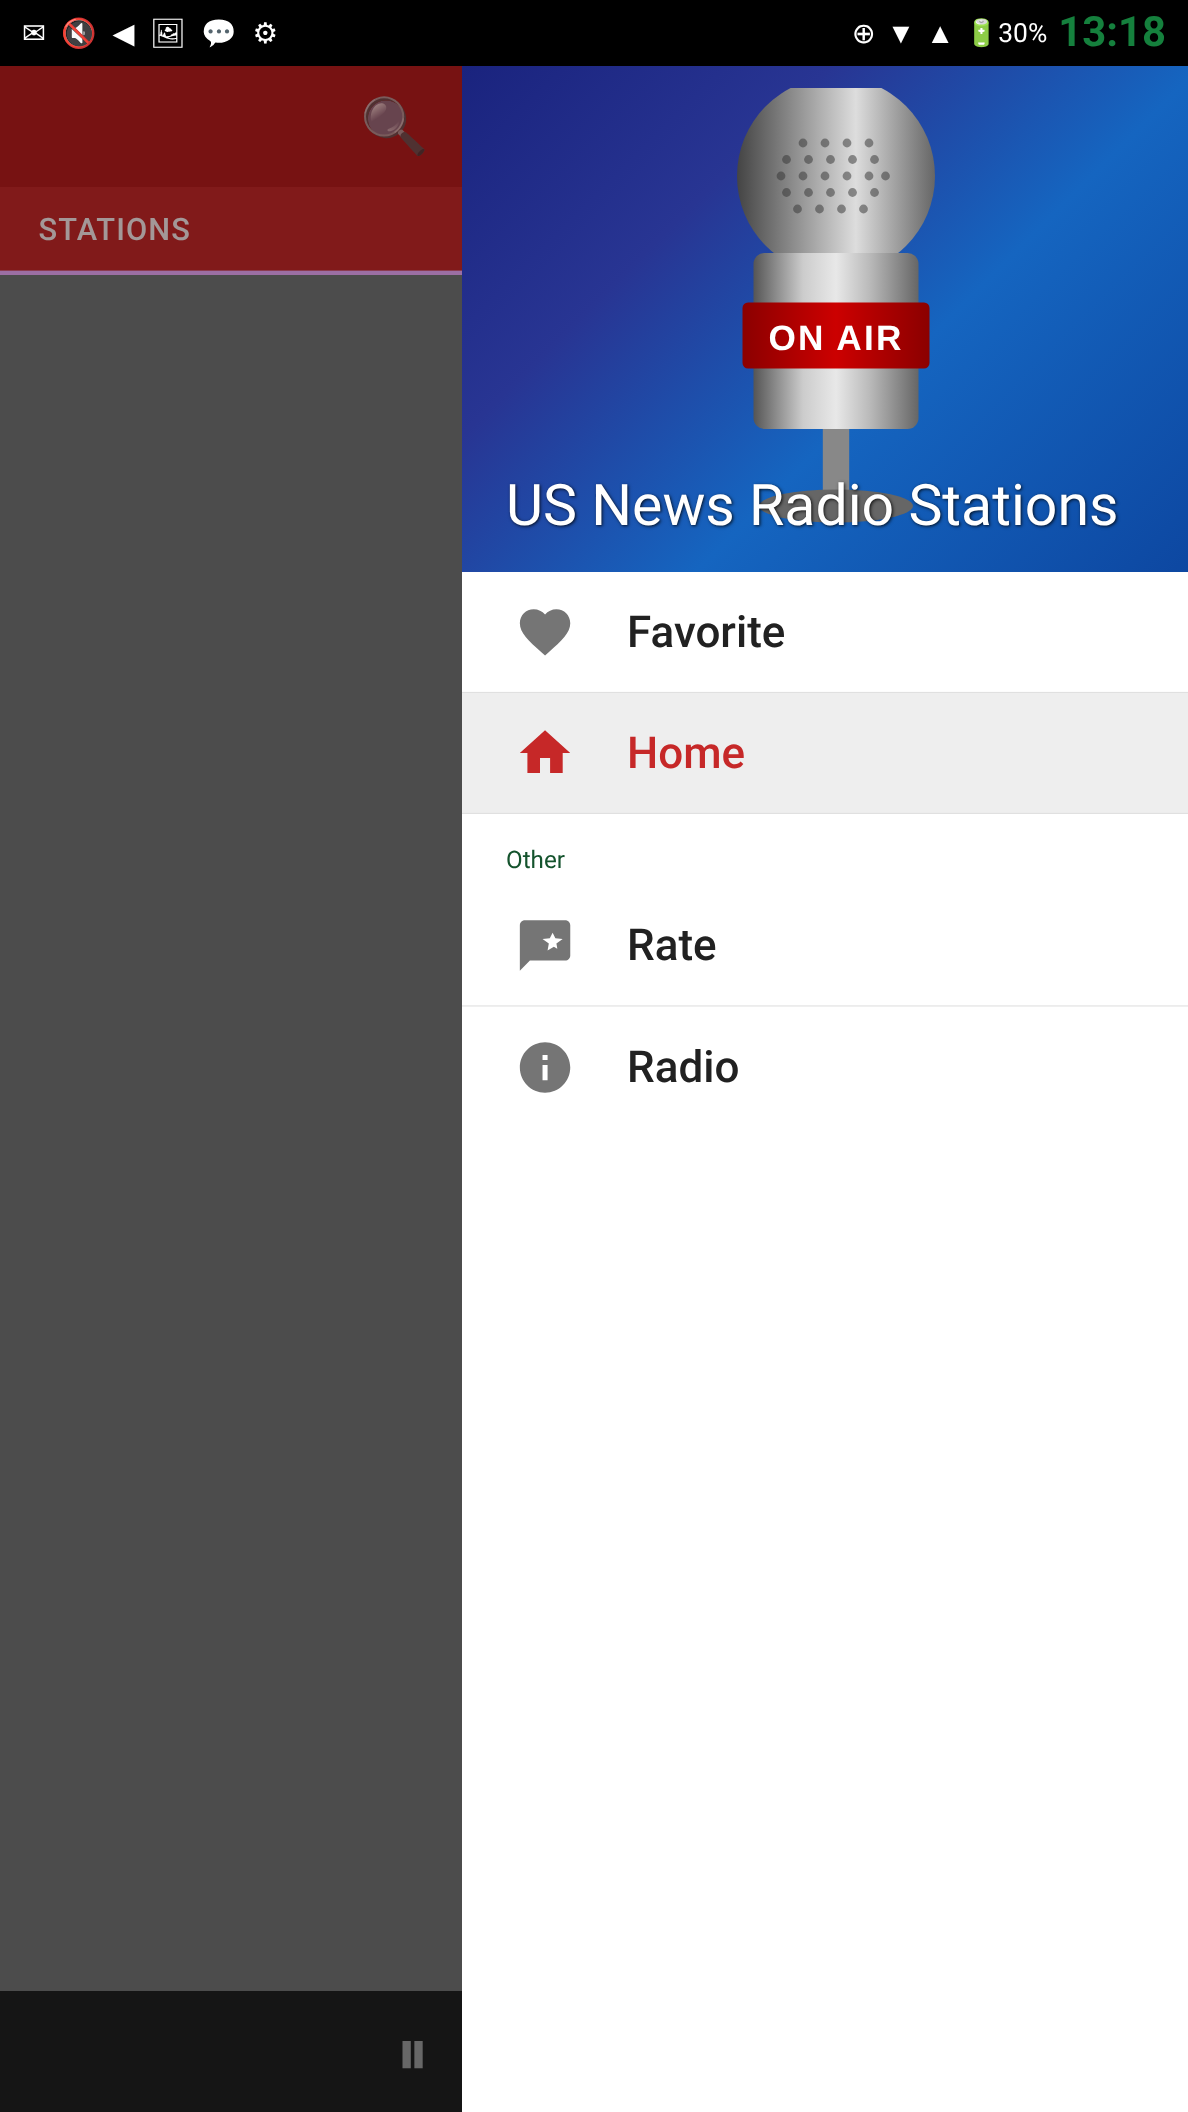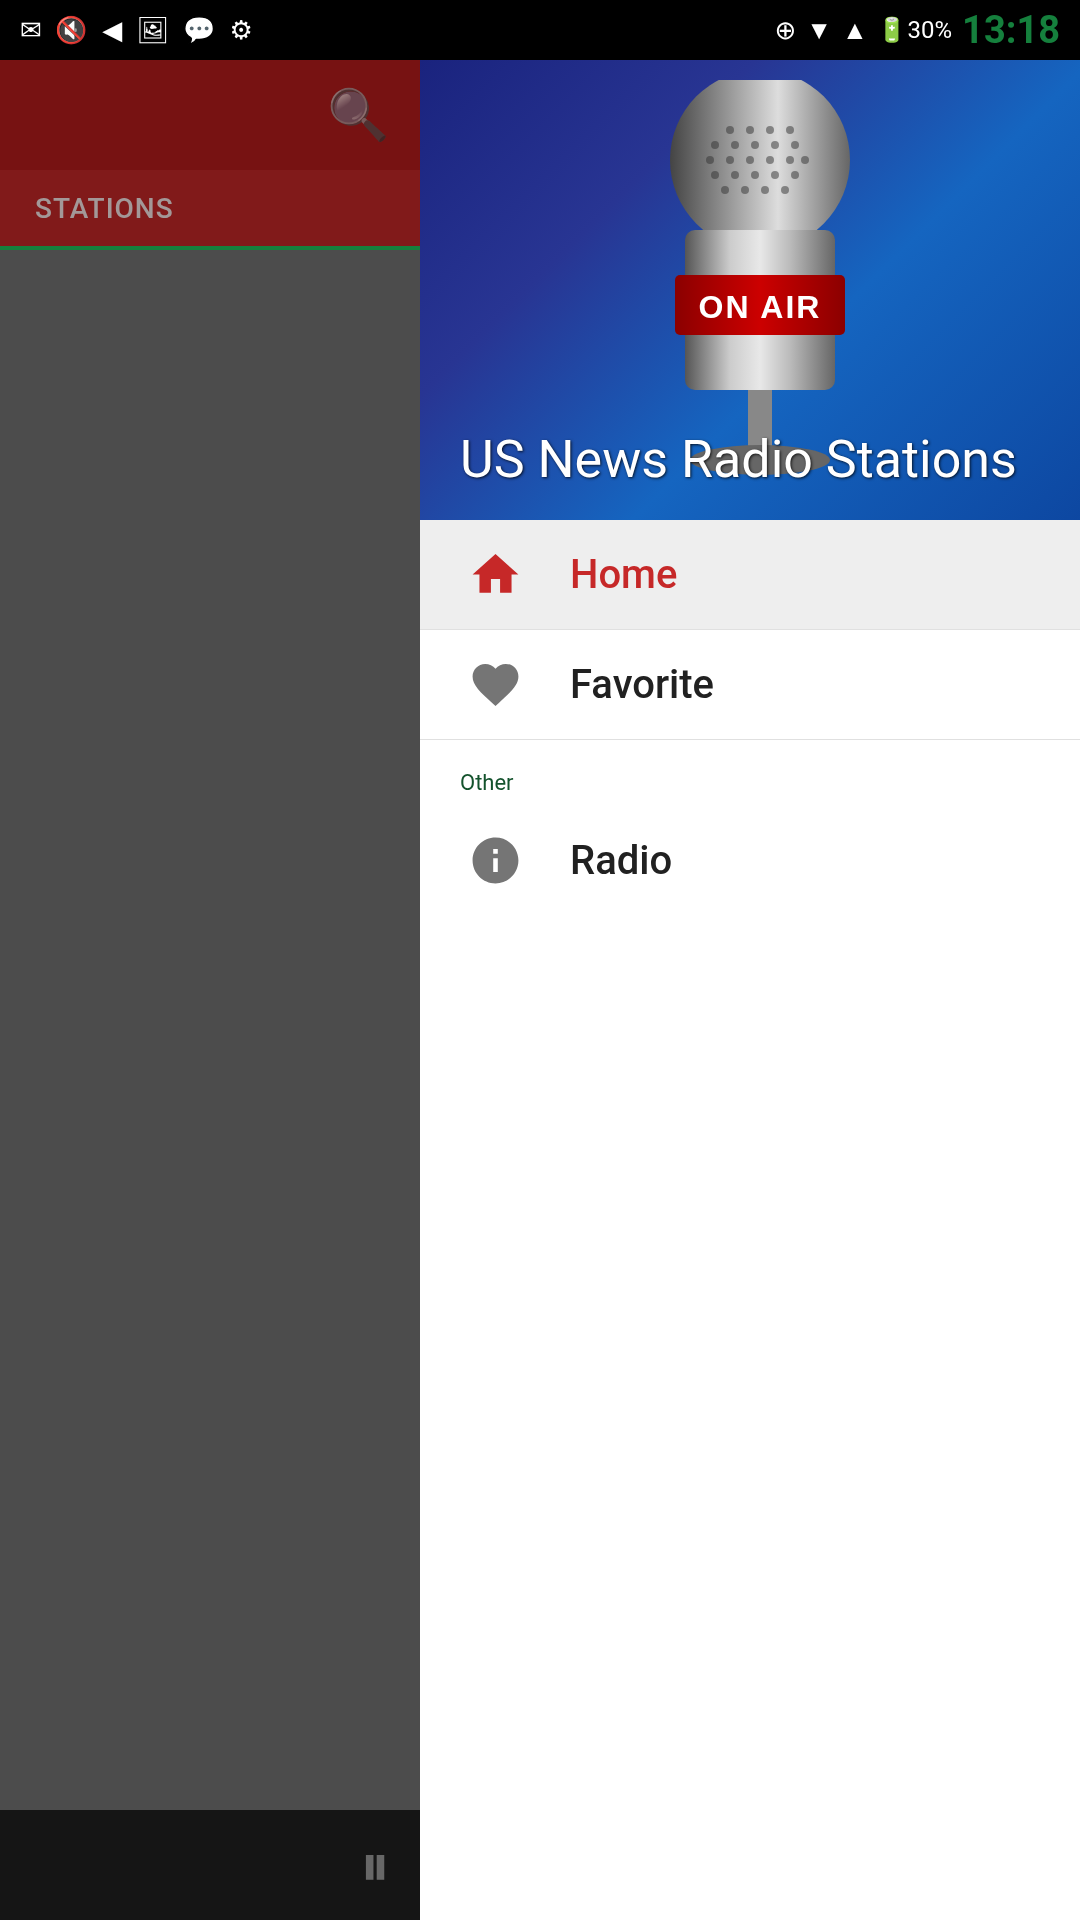--- a/index.html
+++ b/index.html
@@ -181,21 +181,21 @@
     }
 
     
     .tab-bar {
       width: 100%;
       height: 80px;
       background: #c62828;
       display: flex;
       align-items: center;
       padding: 0 20px;
-      border-bottom: 4px solid #22c55e;
+      border-bottom: 4px solid #f0abfc;
     }
 
     .tab-item {
       color: rgba(255,255,255,0.9);
       font-size: 28px;
       font-weight: 500;
       letter-spacing: 1px;
       padding: 0 15px;
     }
 
@@ -335,40 +335,48 @@
 
           <ellipse cx="175" cy="380" rx="70" ry="15" fill="#666"></ellipse>
         </svg>
       </div>
 
       <div class="hero-title">US News Radio Stations</div>
     </div>
 
     <div class="nav-list">
 
+      <div class="nav-item">
+        <div class="nav-icon">
+          <svg width="55" height="55" viewBox="0 0 24 24" xmlns="http://www.w3.org/2000/svg">
+            <path d="M12 21.35l-1.45-1.32C5.4 15.36 2 12.28 2 8.5 2 5.42 4.42 3 7.5 3c1.74 0 3.41.81 4.5 2.09C13.09 3.81 14.76 3 16.5 3 19.58 3 22 5.42 22 8.5c0 3.78-3.4 6.86-8.55 11.54L12 21.35z" fill="#757575"></path>
+          </svg>
+        </div>
+        <span class="nav-label">Favorite</span>
+      </div>
+
       <div class="nav-item active">
         <div class="nav-icon">
           <svg width="55" height="55" viewBox="0 0 24 24" xmlns="http://www.w3.org/2000/svg">
             <path d="M10 20v-6h4v6h5v-8h3L12 3 2 12h3v8z" fill="#c62828"></path>
           </svg>
         </div>
         <span class="nav-label active-label">Home</span>
       </div>
 
+      <div class="section-header">Other</div>
+
       <div class="nav-item">
         <div class="nav-icon">
           <svg width="55" height="55" viewBox="0 0 24 24" xmlns="http://www.w3.org/2000/svg">
-            <path d="M12 21.35l-1.45-1.32C5.4 15.36 2 12.28 2 8.5 2 5.42 4.42 3 7.5 3c1.74 0 3.41.81 4.5 2.09C13.09 3.81 14.76 3 16.5 3 19.58 3 22 5.42 22 8.5c0 3.78-3.4 6.86-8.55 11.54L12 21.35z" fill="#757575"></path>
+            <path d="M20 2H4c-1.1 0-2 .9-2 2v18l4-4h14c1.1 0 2-.9 2-2V4c0-1.1-.9-2-2-2zm-2 12l-2.5-1.5L13 14l.5-2.8L11 9.4l2.9-.25L15 7l1.1 2.15L19 9.4l-2.5 1.8.5 2.8z" fill="#757575"></path>
           </svg>
         </div>
-        <span class="nav-label">Favorite</span>
-      </div>
-
-      <div class="section-header">Other</div>
-
+        <span class="nav-label">Rate</span>
+      </div>
 
 
       <div class="nav-item" style="border-bottom: none;">
         <div class="nav-icon">
           <svg width="55" height="55" viewBox="0 0 24 24" xmlns="http://www.w3.org/2000/svg">
             <path d="M12 2C6.48 2 2 6.48 2 12s4.48 10 10 10 10-4.48 10-10S17.52 2 12 2zm1 15h-2v-6h2v6zm0-8h-2V7h2v2z" fill="#757575"></path>
           </svg>
         </div>
         <span class="nav-label">Radio</span>
       </div>

